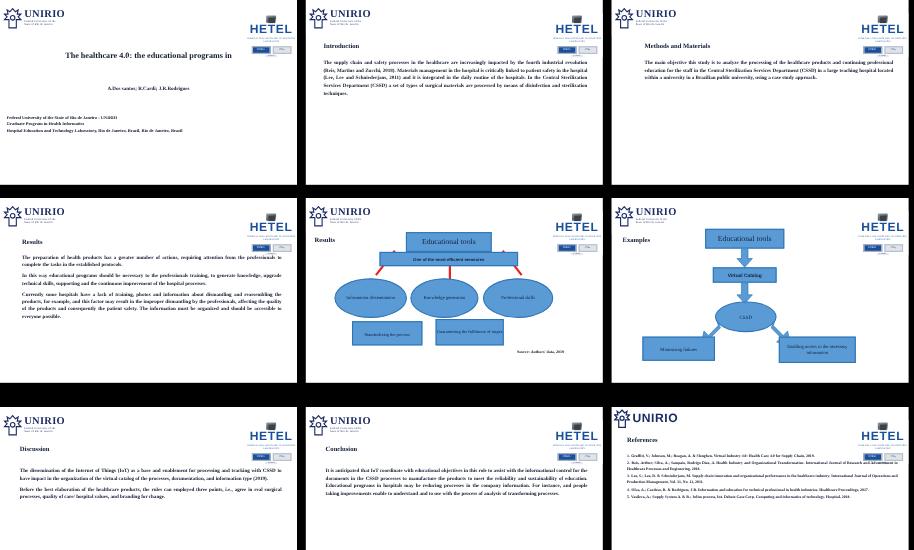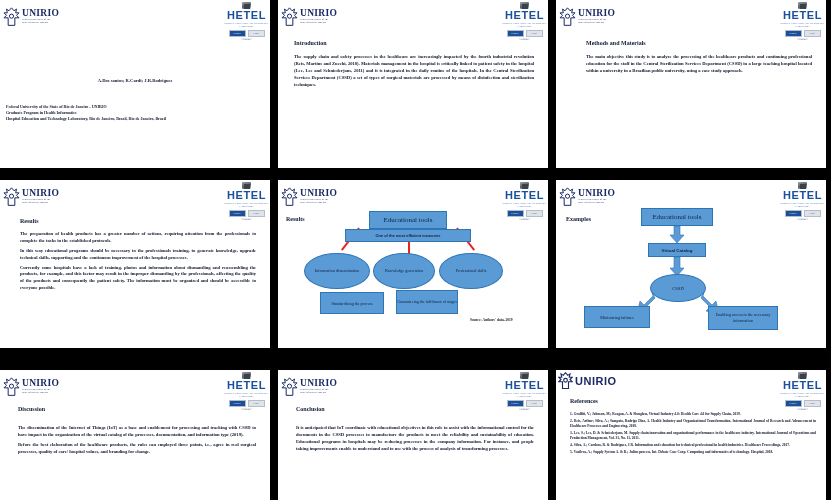--- a/index.html
+++ b/index.html
@@ -14,21 +14,21 @@
   .c3{left:556px;width:270px;}
 
   
   .logo-unirio{position:absolute;left:0;top:0;width:67px;height:33px;background:#fff;display:flex;align-items:center;gap:2px;padding:0 3px;box-sizing:border-box;}
   .unirio-mark{width:17px;height:20px;flex:0 0 auto;}
   .unirio-txt{display:flex;flex-direction:column;line-height:1;}
   .unirio-name{font-family:"Liberation Serif",serif;font-weight:bold;font-size:9.5px;color:#1b2a63;letter-spacing:.3px;}
   .unirio-sub{font-size:2.6px;color:#1b2a63;letter-spacing:.1px;margin-top:1px;}
   .unirio-sub span{display:block;}
 
-  .logo-hetel{position:absolute;width:47px;height:40px;background:#fff;display:flex;flex-direction:column;align-items:center;justify-content:flex-start;padding-top:2px;box-sizing:border-box;}
+  .logo-hetel{position:absolute;width:47px;height:40px;background:#fff;display:flex;flex-direction:column;align-items:center;justify-content:flex-start;padding-top:2px;box-sizing:border-box;margin-top:12px;}
   .hetel-img{width:9px;height:13px;background:linear-gradient(160deg,#9aa0a8,#5a6069 55%,#c9ced4);border-radius:1px;position:relative;}
   .hetel-img:after{content:"";position:absolute;left:1.5px;top:2px;width:6px;height:5px;background:#3c4148;}
   .hetel-name{font-family:"Liberation Sans",sans-serif;font-weight:bold;font-size:11px;color:#1a4f9c;letter-spacing:.6px;line-height:1;margin-top:1px;}
   .hetel-sub{font-size:2.2px;color:#1a4f9c;text-align:center;line-height:1.25;margin-top:1px;}
   .hetel-sub span{display:block;}
   .hetel-badges{display:flex;gap:2px;margin-top:2px;}
   .badge{width:15px;height:5px;background:#dfe4ea;border:.4px solid #b6bdc6;display:flex;align-items:center;justify-content:center;font-size:2px;color:#2a3b6b;}
   .badge.b1{background:#1a4f9c;color:#fff;}
   .hetel-badge2{width:11px;height:4px;background:#e6eaf0;margin-top:1px;font-size:1.8px;color:#2a3b6b;text-align:center;}
 
@@ -85,20 +85,21 @@
         <span>LABORATORY</span>
       </div>
       <div class="hetel-badges">
         <div class="badge b1">UNIRIO</div>
         <div class="badge">CNPq</div>
       </div>
       <div class="hetel-badge2">FAPERJ</div>
     </div>
 
     <div class="tslide-title">
+      <div>The healthcare 4.0: the educational programs in</div>
     </div>
     <div class="tslide-auth">A.Dos santos; R.Cardi; J.R.Rodrigues</div>
     <div class="tslide-aff">
       <div>Federal University of the State of Rio de Janeiro - UNIRIO</div>
       <div>Graduate Program in Health Informatics</div>
       <div>Hospital Education and Technology Laboratory, Rio de Janeiro, Brazil, Rio de Janeiro, Brazil</div>
     </div>
   </div>
 
   <div class="slide r1 c2">

